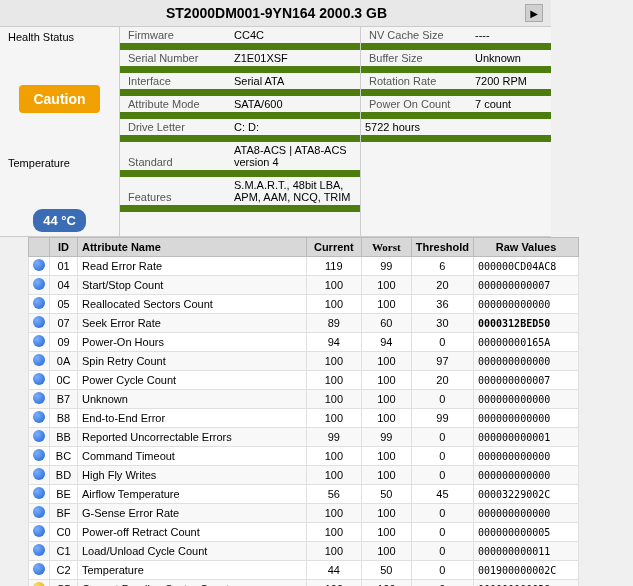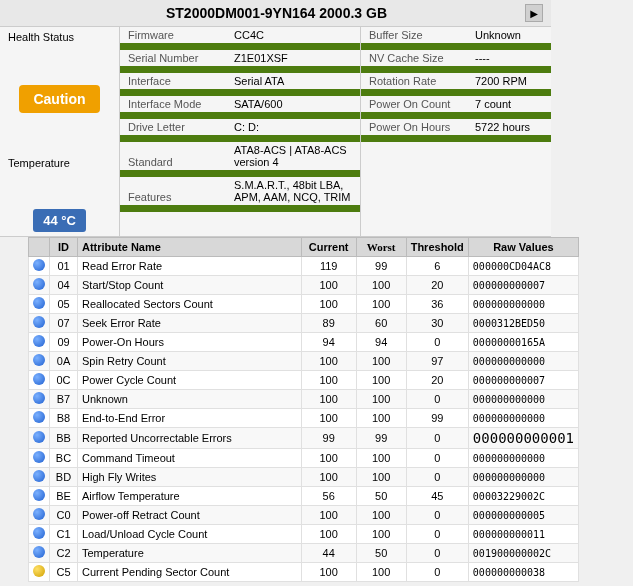--- a/index.html
+++ b/index.html
@@ -58,21 +58,21 @@
       margin-bottom: 6px;
     }
     .temp-label {
       font-size: 11px;
       margin-bottom: 2px;
       align-self: flex-start;
     }
     .temp-value {
       background: #3a6db5;
       color: white;
-      border-radius: 3px;
+      border-radius: 9px;
       padding: 4px 10px;
       font-size: 13px;
       font-weight: bold;
     }
     .info-grid-row {
       display: flex;
       align-items: flex-end;
       border-bottom: 7px solid #4d7c0f;
       min-height: 21px;
     }
@@ -153,21 +153,21 @@
   </div>
           <div class="info-grid-row">
     <div class="ig-label">Serial Number</div>
     <div class="ig-value">Z1E01XSF</div>
   </div>
           <div class="info-grid-row">
     <div class="ig-label">Interface</div>
     <div class="ig-value">Serial ATA</div>
   </div>
           <div class="info-grid-row">
-    <div class="ig-label">Interface Mode</div>
+    <div class="ig-label">Attribute Mode</div>
     <div class="ig-value">SATA/600</div>
   </div>
           <div class="info-grid-row">
     <div class="ig-label">Drive Letter</div>
     <div class="ig-value">C: D:</div>
   </div>
         </div>
       <div class="info-grid-row">
         <div class="ig-label">Standard</div>
         <div class="ig-value">ATA8-ACS | ATA8-ACS version 4</div>
@@ -176,37 +176,36 @@
         <div class="ig-label">Features</div>
         <div class="ig-value">
           <span>S.M.A.R.T., 48bit LBA, APM, AAM, NCQ, TRIM</span>
         </div>
       </div>
     </div>
 
     <div style="width:190px;">
       <div id="right-rows">
           <div class="info-grid-row">
+    <div class="ig-label">NV Cache Size</div>
+    <div class="ig-value">----</div>
+  </div>
+          <div class="info-grid-row">
     <div class="ig-label">Buffer Size</div>
     <div class="ig-value">Unknown</div>
   </div>
           <div class="info-grid-row">
-    <div class="ig-label">NV Cache Size</div>
-    <div class="ig-value">----</div>
-  </div>
-          <div class="info-grid-row">
     <div class="ig-label">Rotation Rate</div>
     <div class="ig-value">7200 RPM</div>
   </div>
           <div class="info-grid-row">
     <div class="ig-label">Power On Count</div>
     <div class="ig-value">7 count</div>
   </div>
           <div class="info-grid-row">
-    <div class="ig-label">Power On Hours</div>
     <div class="ig-value">5722 hours</div>
   </div>
         </div>
     </div>
 
   </div>
 
   <div class="table-container">
     <table>
       <thead>
@@ -248,21 +247,21 @@
     <td class="center">36</td>
     <td style="font-family:monospace; font-size:10px;">000000000000</td>
   </tr>
           <tr>
     <td class="center"><span class="dot dot-blue"></span></td>
     <td class="center">07</td>
     <td>Seek Error Rate</td>
     <td class="center">89</td>
     <td class="center">60</td>
     <td class="center">30</td>
-    <td style="font-family:monospace; font-size:10px;">0000312BED50</td>
+    <td style="font-family:monospace; font-size:10px;font-weight:bold;">0000312BED50</td>
   </tr>
           <tr>
     <td class="center"><span class="dot dot-blue"></span></td>
     <td class="center">09</td>
     <td>Power-On Hours</td>
     <td class="center">94</td>
     <td class="center">94</td>
     <td class="center">0</td>
     <td style="font-family:monospace; font-size:10px;">00000000165A</td>
   </tr>
@@ -302,21 +301,21 @@
     <td class="center">99</td>
     <td style="font-family:monospace; font-size:10px;">000000000000</td>
   </tr>
           <tr>
     <td class="center"><span class="dot dot-blue"></span></td>
     <td class="center">BB</td>
     <td>Reported Uncorrectable Errors</td>
     <td class="center">99</td>
     <td class="center">99</td>
     <td class="center">0</td>
-    <td style="font-family:monospace; font-size:14px;">000000000001</td>
+    <td style="font-family:monospace; font-size:10px;">000000000001</td>
   </tr>
           <tr>
     <td class="center"><span class="dot dot-blue"></span></td>
     <td class="center">BC</td>
     <td>Command Timeout</td>
     <td class="center">100</td>
     <td class="center">100</td>
     <td class="center">0</td>
     <td style="font-family:monospace; font-size:10px;">000000000000</td>
   </tr>
@@ -333,20 +332,29 @@
     <td class="center"><span class="dot dot-blue"></span></td>
     <td class="center">BE</td>
     <td>Airflow Temperature</td>
     <td class="center">56</td>
     <td class="center">50</td>
     <td class="center">45</td>
     <td style="font-family:monospace; font-size:10px;">00003229002C</td>
   </tr>
           <tr>
     <td class="center"><span class="dot dot-blue"></span></td>
+    <td class="center">BF</td>
+    <td>G-Sense Error Rate</td>
+    <td class="center">100</td>
+    <td class="center">100</td>
+    <td class="center">0</td>
+    <td style="font-family:monospace; font-size:10px;">000000000000</td>
+  </tr>
+          <tr>
+    <td class="center"><span class="dot dot-blue"></span></td>
     <td class="center">C0</td>
     <td>Power-off Retract Count</td>
     <td class="center">100</td>
     <td class="center">100</td>
     <td class="center">0</td>
     <td style="font-family:monospace; font-size:10px;">000000000005</td>
   </tr>
           <tr>
     <td class="center"><span class="dot dot-blue"></span></td>
     <td class="center">C1</td>

